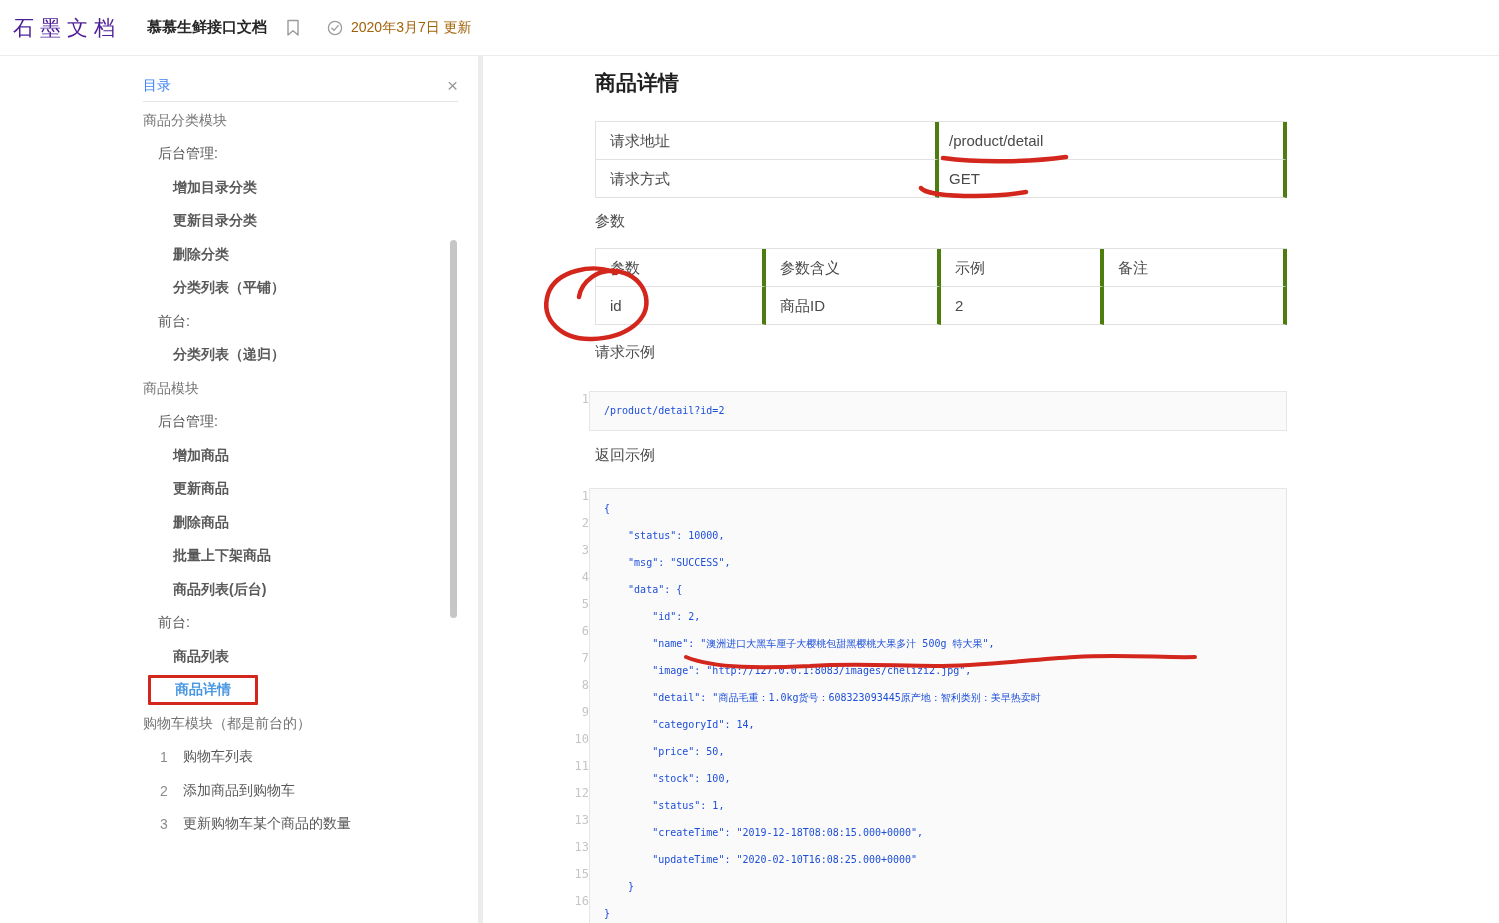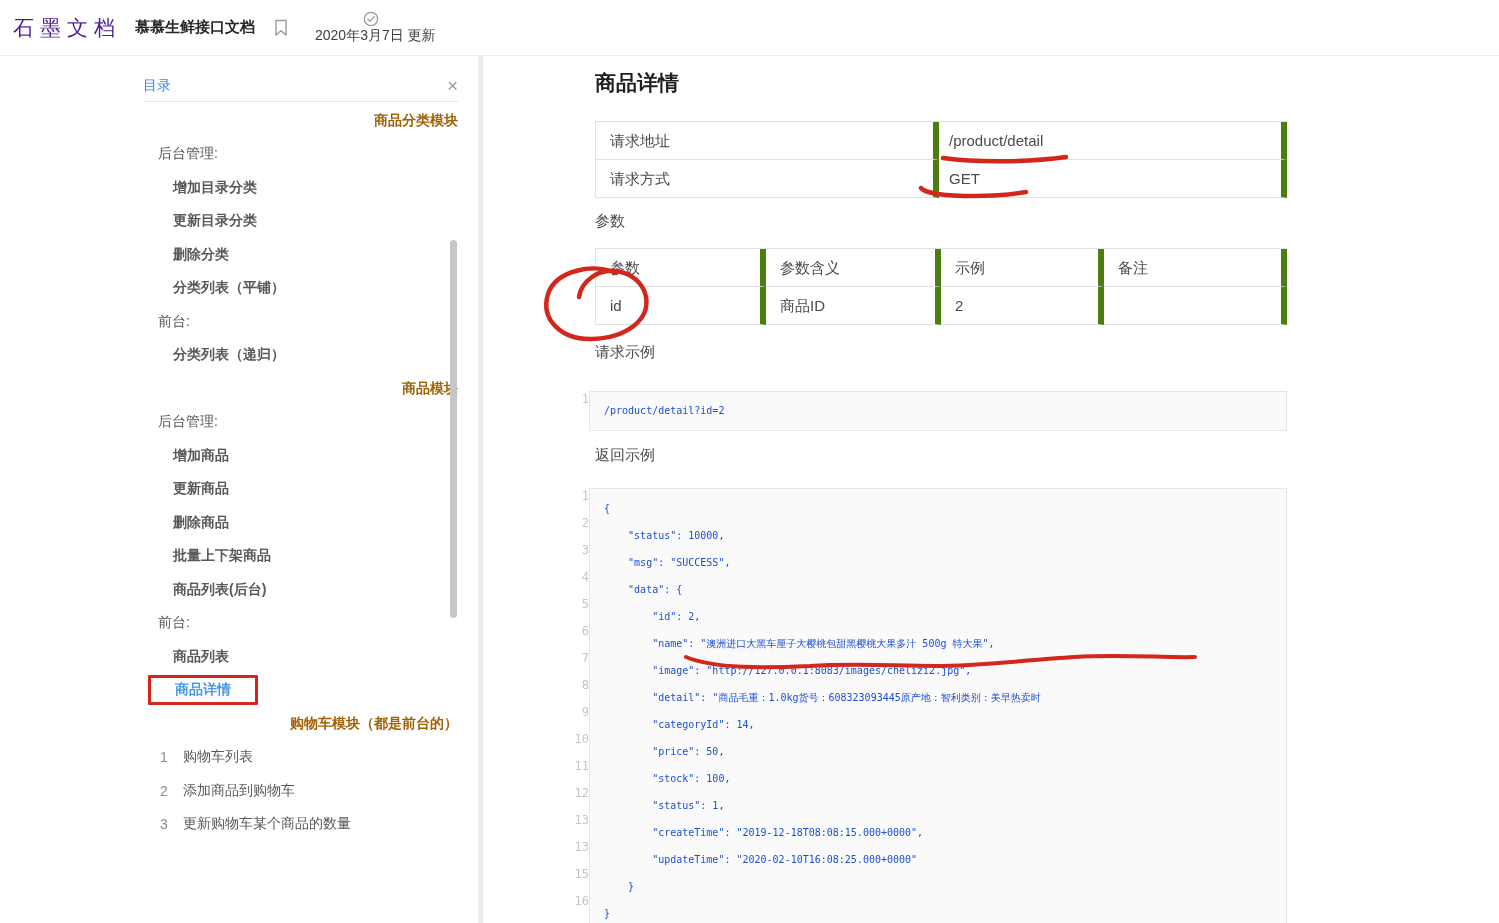--- a/index.html
+++ b/index.html
@@ -12,36 +12,36 @@
   
   .topbar {
     position:absolute; left:0; top:0; width:1499px; height:56px;
     background:#fff; border-bottom:1px solid #ececec;
     display:flex; align-items:center; padding-left:13px;
   }
   .logo {
     font-family:"DejaVu Serif", serif; font-size:21px; color:#4c1d95;
     letter-spacing:6px; white-space:nowrap;
   }
-  .doc-title { font-size:15px; font-weight:bold; color:#262626; margin-left:14px; white-space:nowrap; }
+  .doc-title { font-size:15px; font-weight:bold; color:#262626; margin-left:26px; white-space:nowrap; }
   .bm-icon { margin-left:19px; display:flex; align-items:center; }
-  .meta { display:flex; align-items:center; margin-left:27px; color:#404040; font-size:14px;flex-direction:column; }
+  .meta { display:flex; align-items:center; margin-left:27px; color:#a16207; font-size:14px; }
   .meta svg { margin-right:8px; }
   
   .toc {
     position:absolute; left:143px; top:56px; width:315px; height:867px;
     background:transparent; font-size:14px;
   }
   .toc-head { display:flex; justify-content:space-between; align-items:center; padding-top:16px; height:44px; }
   .toc-title { color:#3b82f6; font-size:14px; }
   .toc-close { color:#9b9b9b; font-size:19px; line-height:14px; cursor:pointer; }
   .toc-divider { border-bottom:1px solid #e5e5e5; margin-top:1px; }
   .toc-list { margin-top:2px; }
   .ti { height:33.5px; display:flex; align-items:center; color:#595959; cursor:pointer; white-space:nowrap; }
-  .ti.module { font-weight:bold; color:#a16207;justify-content:flex-end; }
+  .ti.module { font-weight:normal; color:#737373; }
   .ti.group { padding-left:15px; }
   .ti.item { padding-left:30px;font-weight:bold; }
   .ti.numbered { padding-left:17px; }
   .ti.numbered .num { color:#8c8c8c; width:23px; display:inline-block; }
   .active-wrap {
     color:#4a98e2; border:3px solid #d3261d; padding:3px 24px;
     margin-left:-25px; border-radius:1px;
   }
   .side-scrollbar {
     position:absolute; left:450px; top:240px; width:7px; height:378px;
@@ -49,21 +49,21 @@
   }
   .panel-sep {
     position:absolute; left:478px; top:56px; width:5px; height:867px; background:#ececec;
   }
   
   .main { position:absolute; left:595px; top:55px; width:692px; }
   .main h1 { font-size:21px; line-height:29px; color:#1f1f1f; margin-top:13px; font-weight:bold; }
   .tbl { margin-top:24px; border-top:1px solid #e1e1e1; border-left:1px solid #e1e1e1; width:100%; font-size:15px; }
   .tr { display:flex; }
   .td {
-    height:38px; line-height:37px; border-right:6px solid #4d7c0f; border-bottom:1px solid #e1e1e1;
+    height:38px; line-height:37px; border-right:4px solid #4d7c0f; border-bottom:1px solid #e1e1e1;
     padding:0 14px; overflow:hidden; white-space:nowrap; color:#4a4a4a;
   }
   .req-k { width:343px; }
   .req-v { flex:1; padding-left:10px; }
   .p-c1 { width:170px; } .p-c2 { width:175px; } .p-c3 { width:163px; } .p-c4 { flex:1; }
   .sec-label { margin-top:12px; font-size:15px; line-height:21px; color:#4a4a4a; }
   .sec-label.mt16 { margin-top:16px; }
   .sec-label.mt13 { margin-top:13px; }
   .params { margin-top:17px; }
   .code-row { display:flex; margin-left:-28px; }

